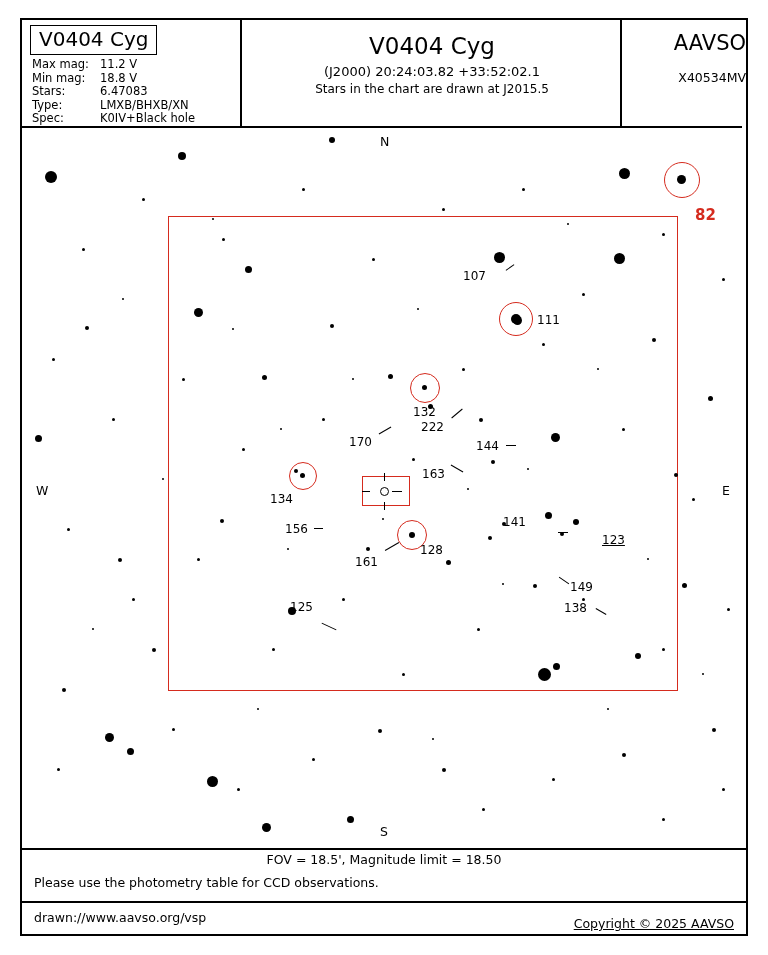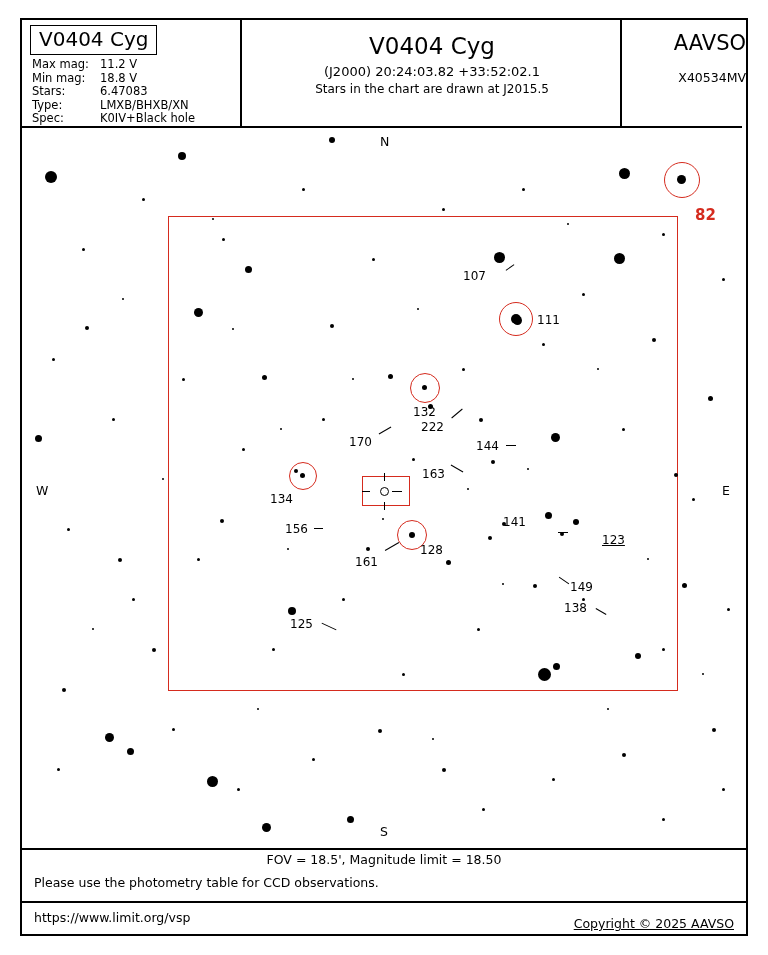--- a/index.html
+++ b/index.html
@@ -443,29 +443,29 @@
 
     <div class="lbl" style="left:333px; top:427px;">161</div>
     <div class="tick" style="left:362px; top:418px; width:16px; height:1px; transform:rotate(-30deg);"></div>
 
     <div class="lbl" style="left:548px; top:452px;">149</div>
     <div class="tick" style="left:536px; top:452px; width:12px; height:1px; transform:rotate(35deg);"></div>
 
     <div class="lbl" style="left:542px; top:473px;">138</div>
     <div class="tick" style="left:573px; top:483px; width:12px; height:1px; transform:rotate(30deg);"></div>
 
-    <div class="lbl" style="left:268px; top:489px;">125</div>
+    <div class="lbl" style="left:268px; top:472px;">125</div>
     <div class="tick" style="left:299px; top:498px; width:16px; height:1px; transform:rotate(25deg);"></div>
 
   </div>
 
   <div class="fov-line">FOV = 18.5', Magnitude limit = 18.50</div>
 
   <div class="note-line">
     <div class="note-text">Please use the photometry table for CCD observations.</div>
   </div>
 
   <div class="bottom-bar">
-    <div class="bb-left">https://www.limit.org/vsp</div>
+    <div class="bb-left">drawn://www.aavso.org/vsp</div>
     <div class="bb-right">Copyright © 2025 AAVSO</div>
   </div>
 
 </div>
 
 </body></html>

